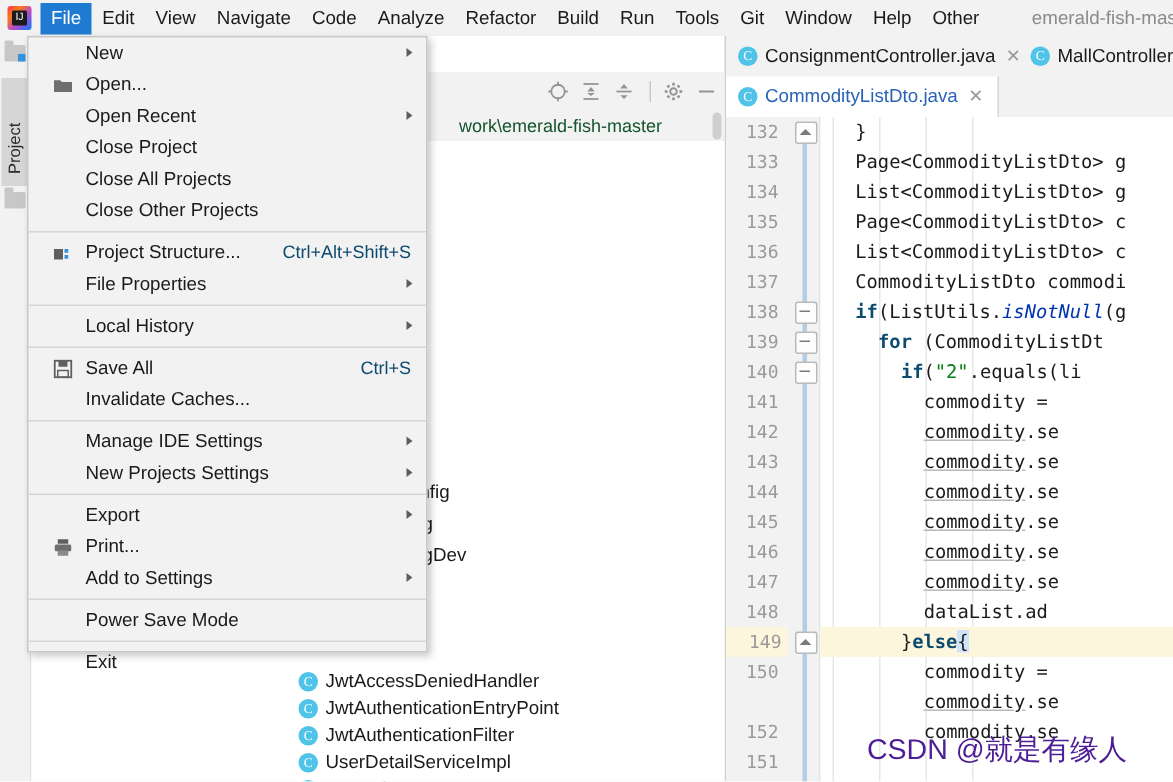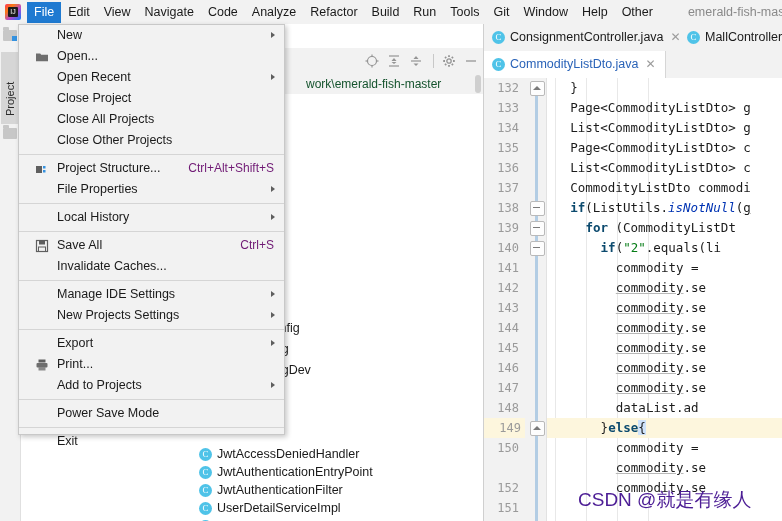--- a/index.html
+++ b/index.html
@@ -119,21 +119,21 @@
     background: #f2f2f2; border: 1px solid #c8c8c8;
     box-shadow: 2px 2px 5px rgba(0,0,0,.22);
     z-index: 40;
   }
   .dd-item {
     position: relative; height: 21px; line-height: 21px;
     padding-left: 38px; padding-right: 10px;
     font-size: 12.5px; color: #1a1a1a; white-space: nowrap; cursor: default;
   }
   .dd-item.sel { background: #1f7ad1; color: #ffffff; }
-  .dd-item .acc { position: absolute; right: 10px; top: 0; color: #701a75; font-size: 12px; }
+  .dd-item .acc { position: absolute; right: 10px; top: 0; color: #0c4a6e; font-size: 12px; }
   .dd-item.sel .acc { color: #ffffff; }
   .dd-item .sub {
     position: absolute; right: 9px; top: 7px; width: 0; height: 0;
     border-left: 4px solid #5e5e5e; border-top: 3.5px solid transparent; border-bottom: 3.5px solid transparent;
   }
   .dd-item .ico { position: absolute; left: 16px; top: 4px; width: 14px; height: 14px; }
   .dd-sep { height: 1px; background: #d5d5d5; margin: 3px 0; }
   .redbox {
     position: absolute; left: 0px; top: 0px; width: 263px; height: 26px;
     border: 2px solid #ee1b24; box-sizing: border-box; z-index: 45; pointer-events: none;
@@ -434,21 +434,21 @@
         <svg width="14" height="14" viewBox="0 0 14 14">
             <rect x="3.5" y="1.5" width="7" height="3" fill="#5f5f5f"></rect>
             <rect x="1.5" y="5" width="11" height="4.5" rx="1" fill="#6e6e6e"></rect>
             <rect x="3.5" y="9" width="7" height="3.5" fill="#8a8a8a"></rect>
           </svg>
       </span>
       <span>Print...</span>
     </div>
 
     <div class="dd-item">
-      <span>Add to Projects</span>
+      <span>Add to Settings</span>
       <span class="sub"></span>
     </div>
 
     <div class="dd-sep"></div>
 
     <div class="dd-item">
       <span>Power Save Mode</span>
     </div>
 
     <div class="dd-sep"></div>

